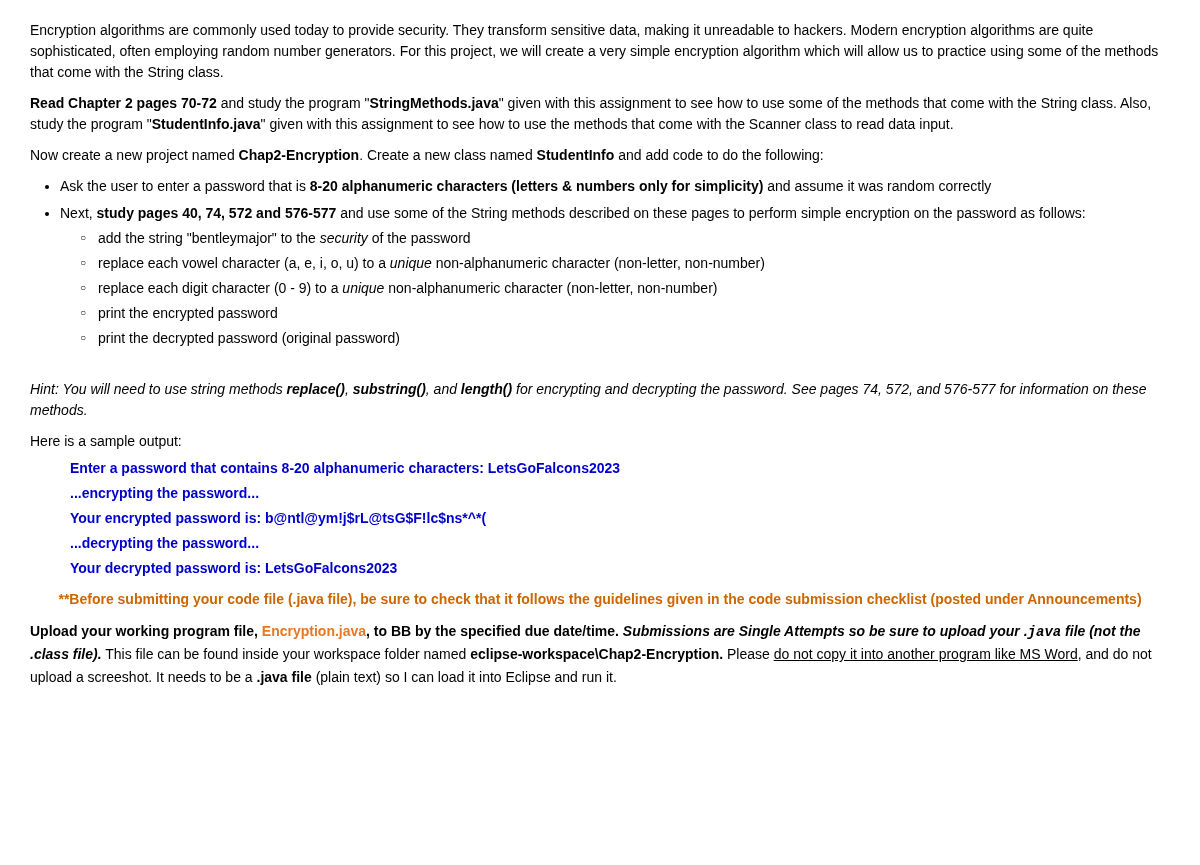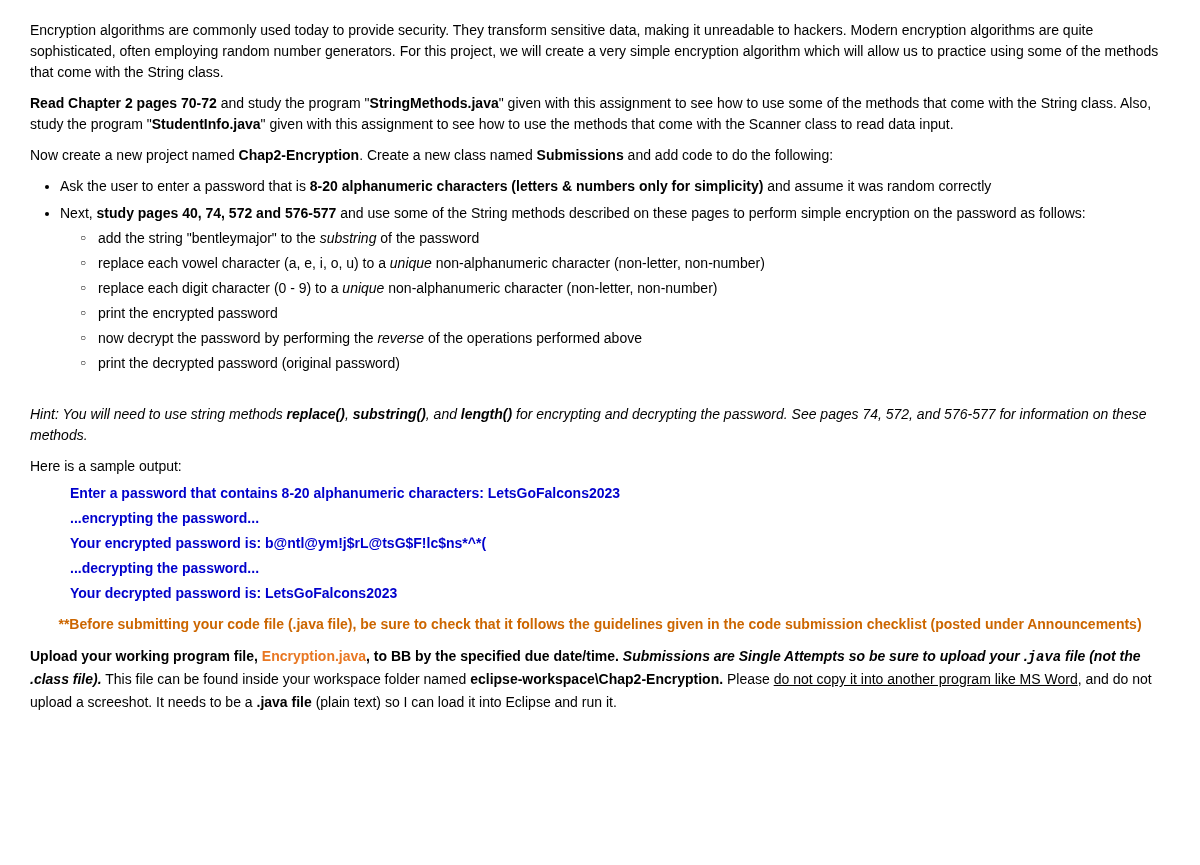--- a/index.html
+++ b/index.html
@@ -84,44 +84,41 @@
 <body>
 
 <p>Encryption algorithms are commonly used today to provide security.  They transform sensitive data, making it unreadable to hackers. Modern encryption algorithms are quite sophisticated, often employing random number generators.  For this project, we will create a very simple encryption algorithm which will allow us to practice using some of the methods that come with the String class.</p>
 
 <p>
   <strong>Read Chapter 2 pages 70-72</strong>
   <span> and study the program "</span><strong>StringMethods.java</strong><span>" given with this assignment to see how to use some of the methods that come with the String class.  Also, study the program "</span><strong>StudentInfo.java</strong><span>" given with this assignment to see how to use the methods that come with the Scanner class to read data input.</span>
 </p>
 
 <p>
-  <span>Now create a new project named </span><strong>Chap2-Encryption</strong><span>.  Create a new class named </span><strong>Submissions</strong><span> and add code to do the following:</span>
+  <span>Now create a new project named </span><strong>Chap2-Encryption</strong><span>.  Create a new class named </span><strong>StudentInfo</strong><span> and add code to do the following:</span>
 </p>
 
 <ul>
   <li>
     <span>Ask the user to enter a password that is </span><strong>8-20 alphanumeric characters (letters &amp; numbers only for simplicity)</strong><span> and assume it was random correctly</span>
   </li>
   <li>
     <span>Next, </span><strong>study pages 40, 74, 572 and 576-577</strong><span> and use some of the String methods described on these pages to perform simple encryption on the password as follows:</span>
     <ol>
       <li>
-        add the string "bentleymajor" to the <em>substring</em> of the password
+        add the string "bentleymajor" to the <em>security</em> of the password
       </li>
       <li>
         replace each vowel character (a, e, i, o, u) to a <em>unique</em> non-alphanumeric character (non-letter, non-number)
       </li>
       <li>
         replace each digit character (0 - 9) to a <em>unique</em> non-alphanumeric character (non-letter, non-number)
       </li>
       <li>
         print the encrypted password
-      </li>
-      <li>
-        now decrypt the password by performing the <em>reverse</em> of the operations performed above
       </li>
       <li>
         print the decrypted password (original password)
       </li>
     </ol>
   </li>
 </ul>
 
 <div class="hint-block">
   <p>

